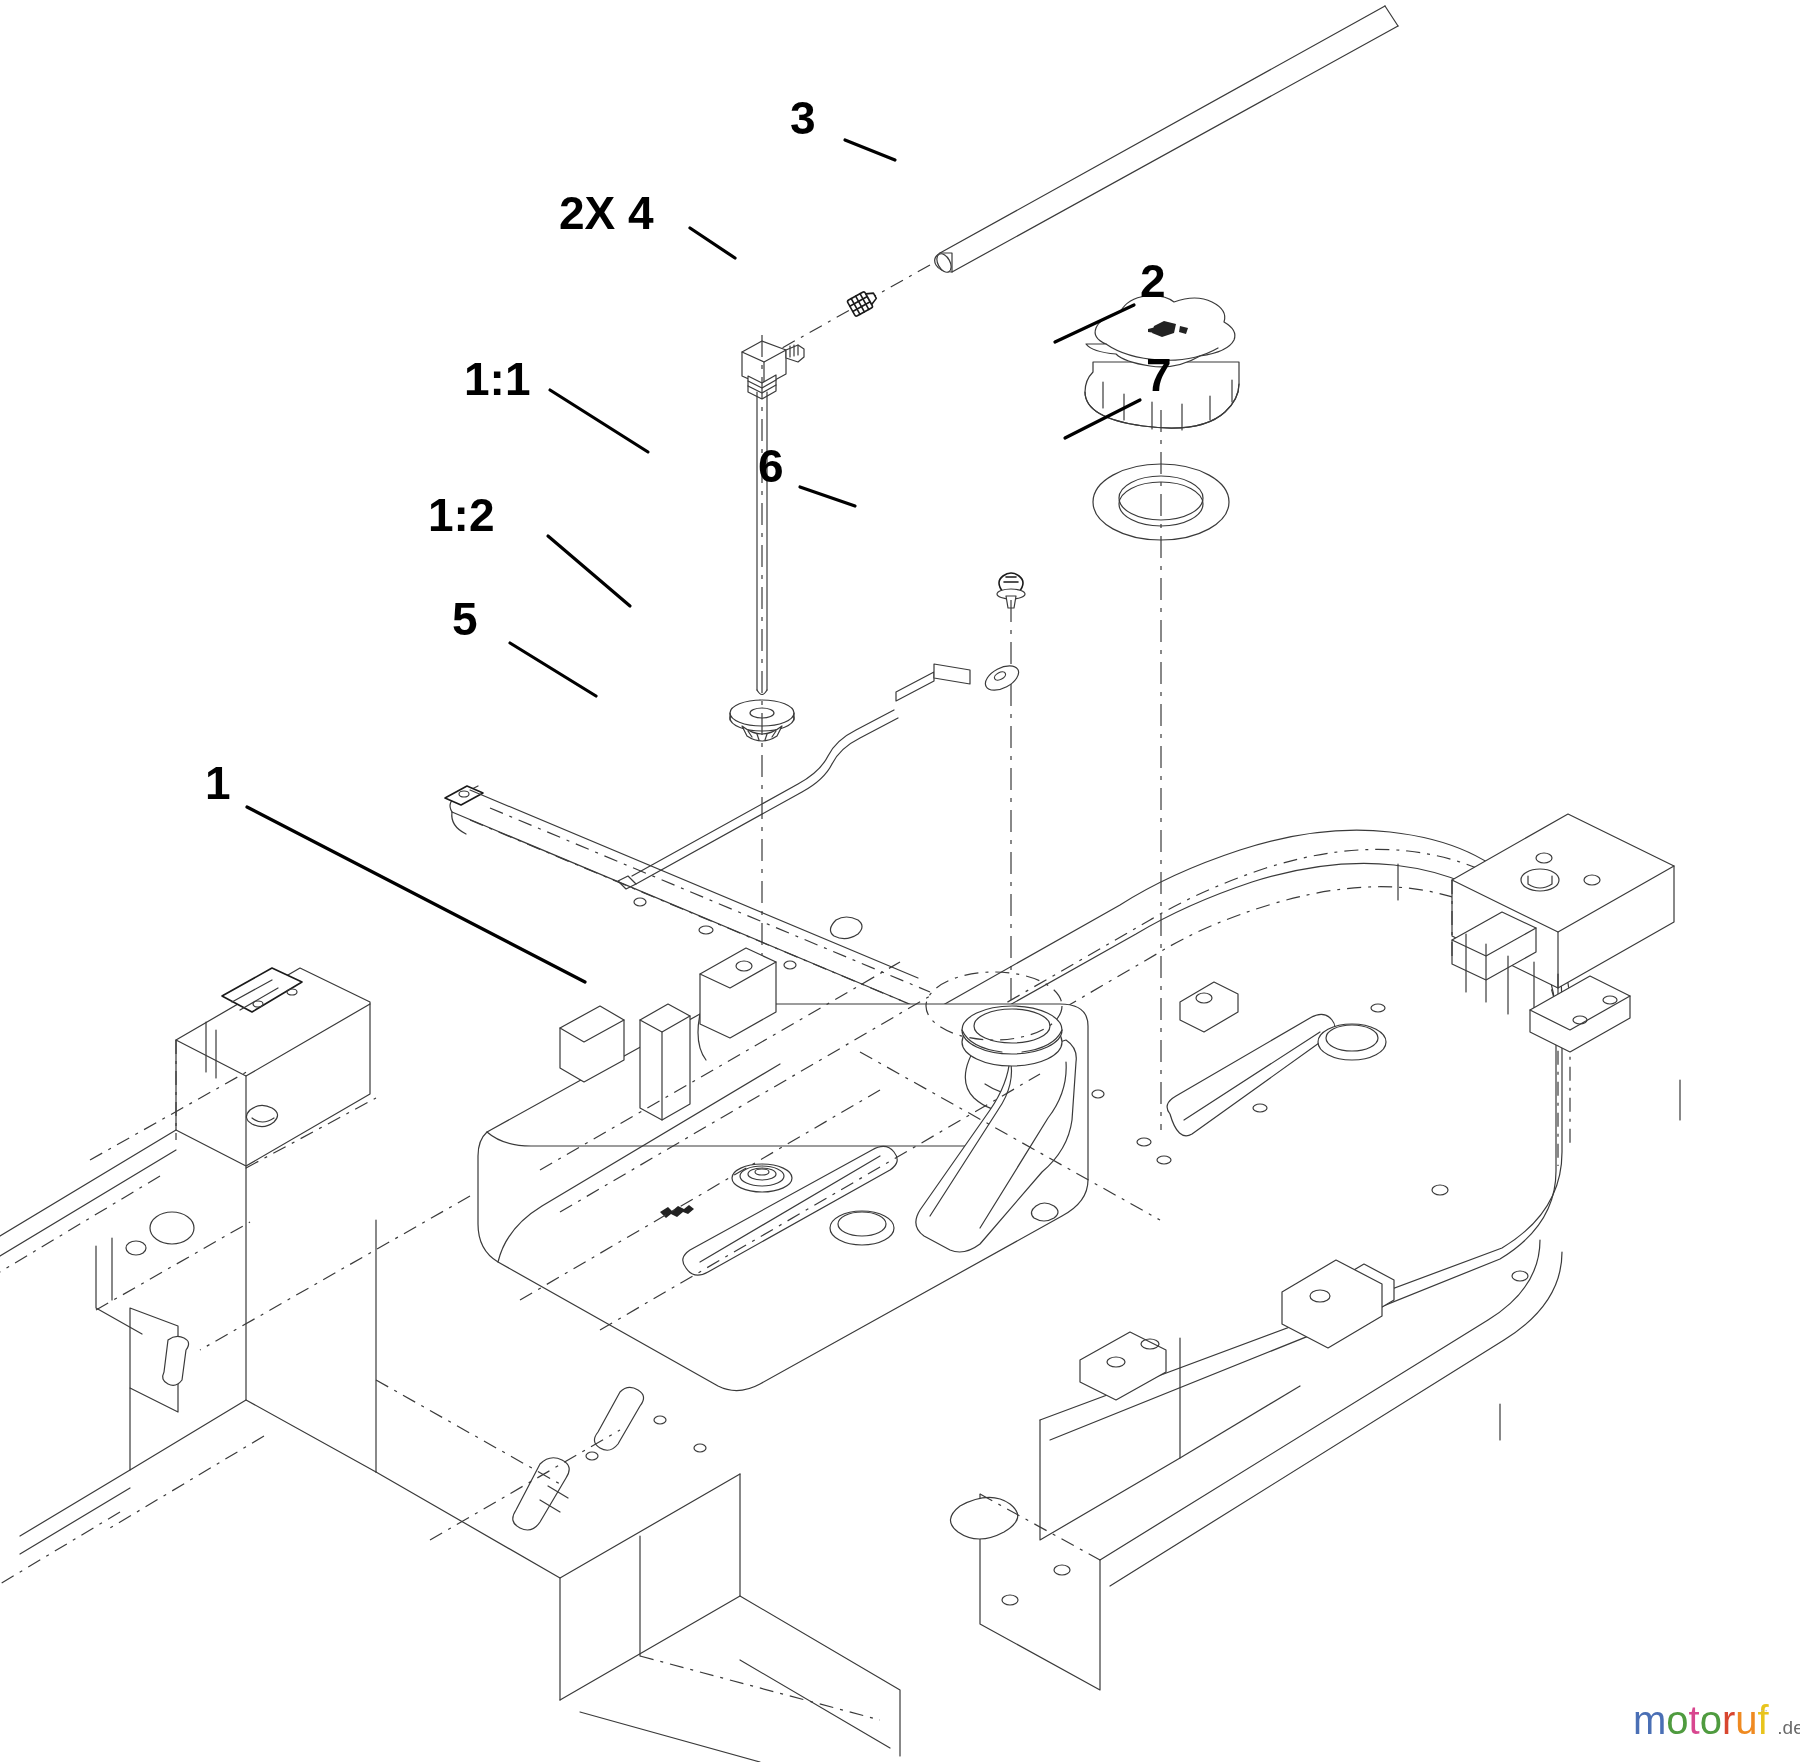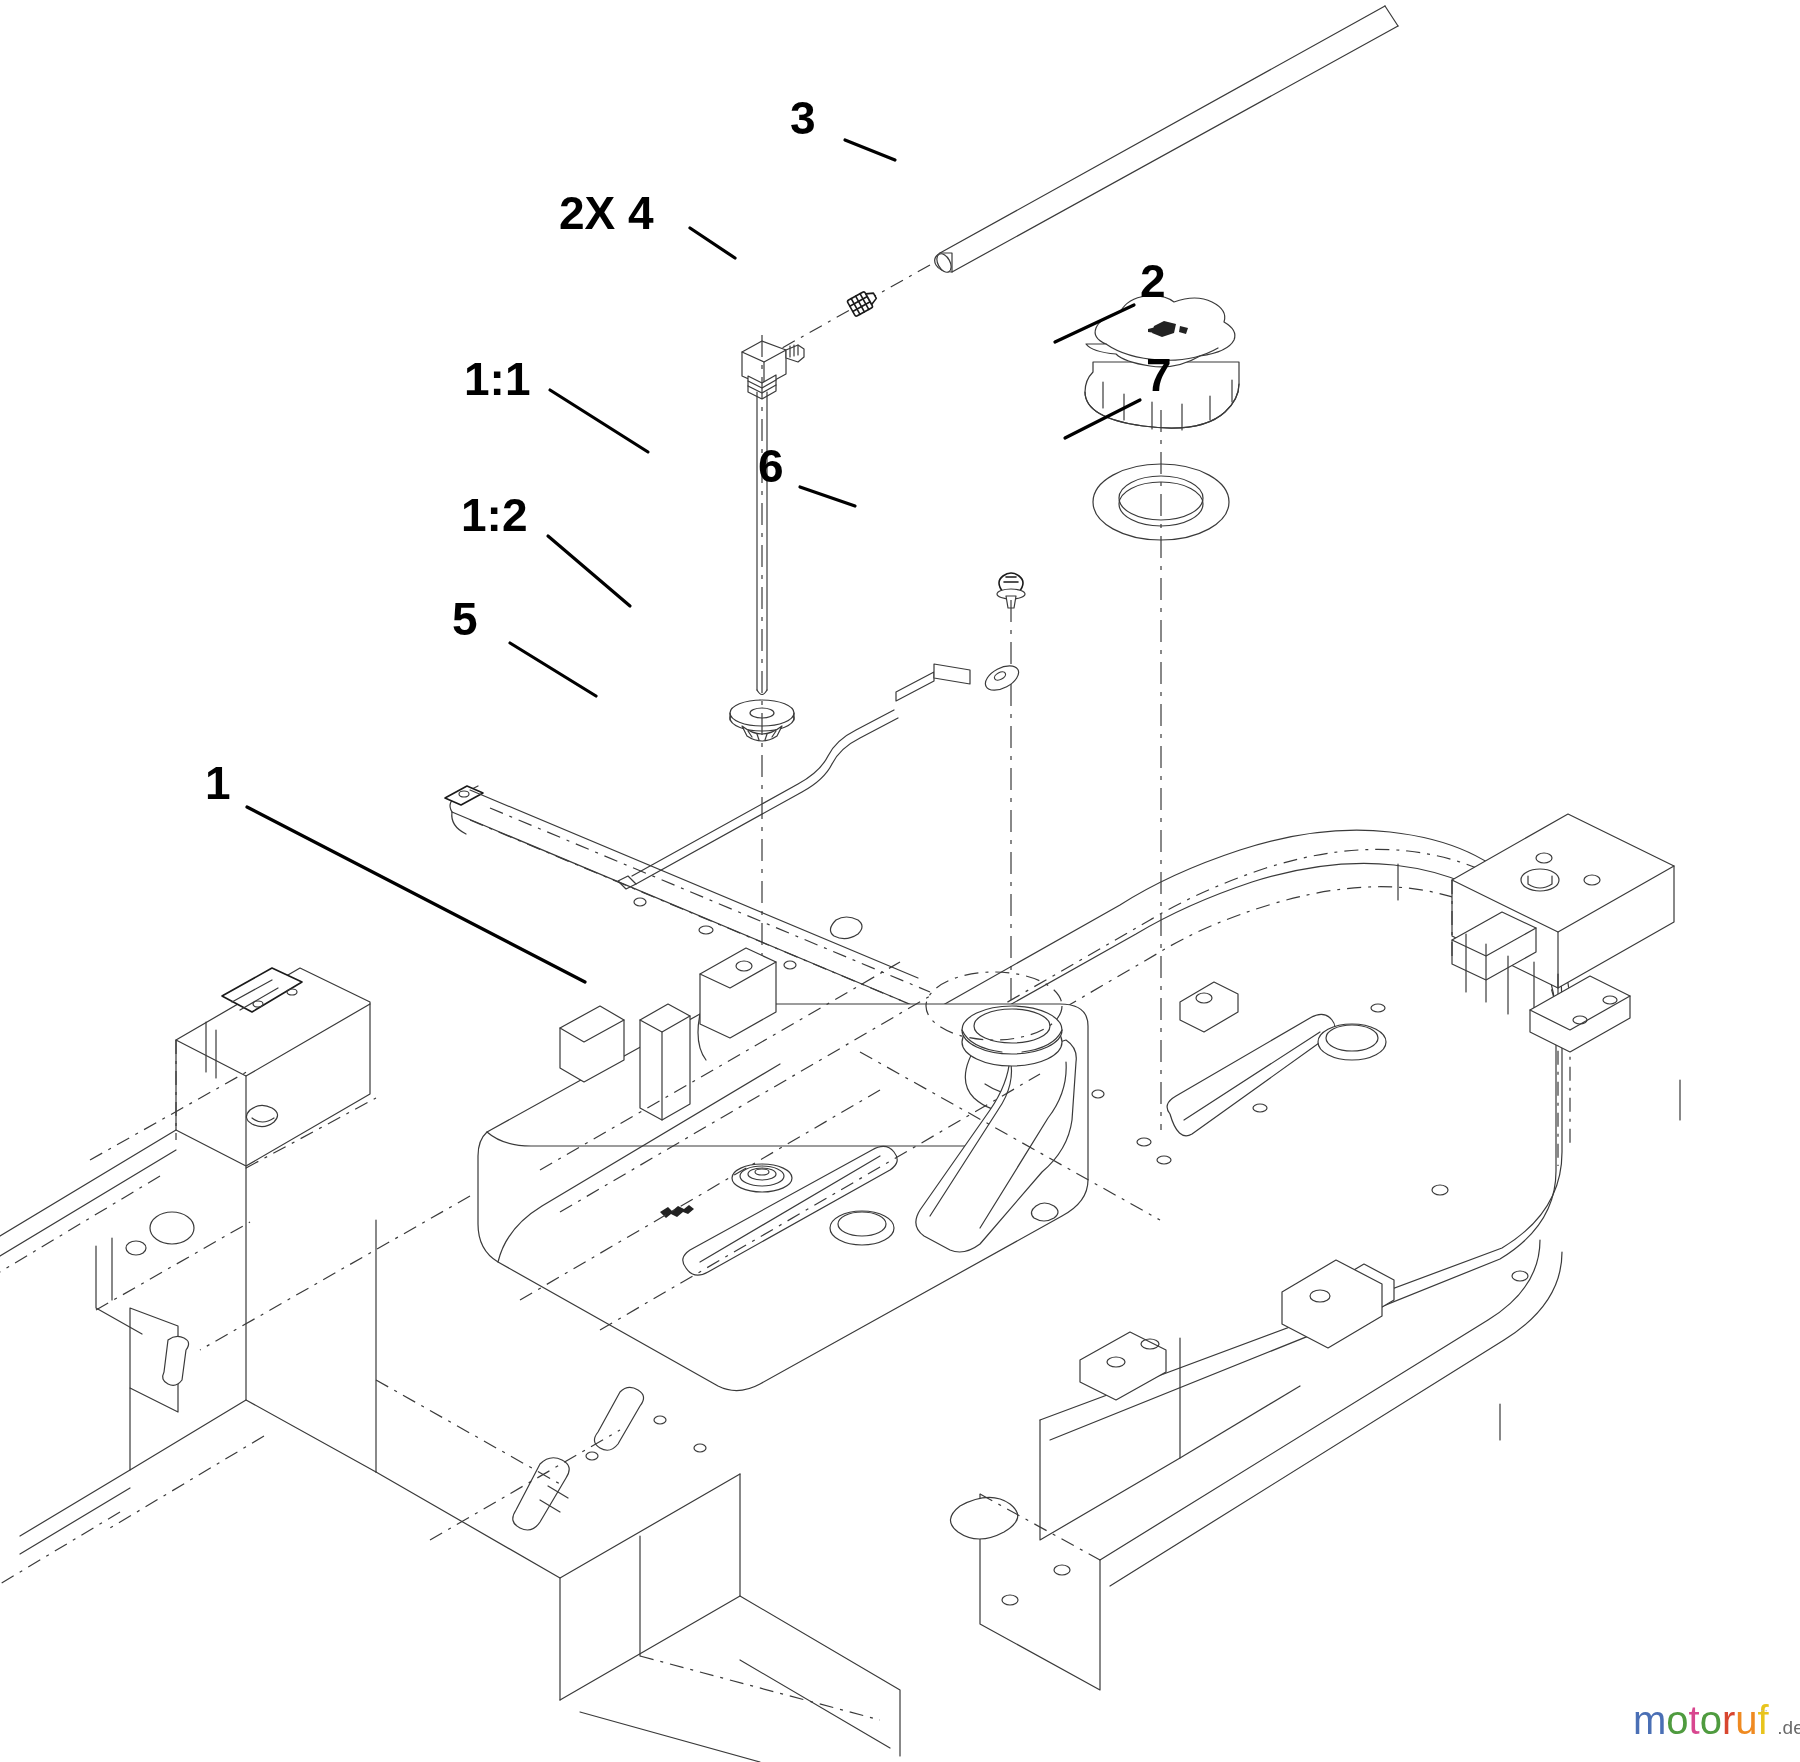--- a/index.html
+++ b/index.html
@@ -368,21 +368,21 @@
   <div class="callout" style="left:559px;top:190px;font-size:46px;">2X  4</div>
 
   <div class="callout" style="left:1140px;top:258px;font-size:46px;">2</div>
 
   <div class="callout" style="left:1146px;top:352px;font-size:46px;">7</div>
 
   <div class="callout" style="left:432px;top:356px;font-size:46px;margin-left:32px;">1:1</div>
 
   <div class="callout" style="left:758px;top:443px;font-size:46px;">6</div>
 
-  <div class="callout" style="left:428px;top:492px;font-size:46px;margin-left:33px;">1:2</div>
+  <div class="callout" style="left:428px;top:492px;font-size:46px;">1:2</div>
 
   <div class="callout" style="left:452px;top:596px;font-size:46px;">5</div>
 
   <div class="callout" style="left:205px;top:760px;font-size:46px;">1</div>
 
   <div class="wm" style="left:1613px;top:1700px;">
     <span style="color:#4a6fb5">m</span><span style="color:#4f9b3f">o</span><span style="color:#d8468f">t</span><span style="color:#4f9b3f">o</span><span style="color:#d8462f">r</span><span style="color:#ef8a21">u</span><span style="color:#e8c41d">f</span><span class="sup" style="color:#bdbdbd">··</span><span class="dot">.de</span>
   </div>
 
 </div>

